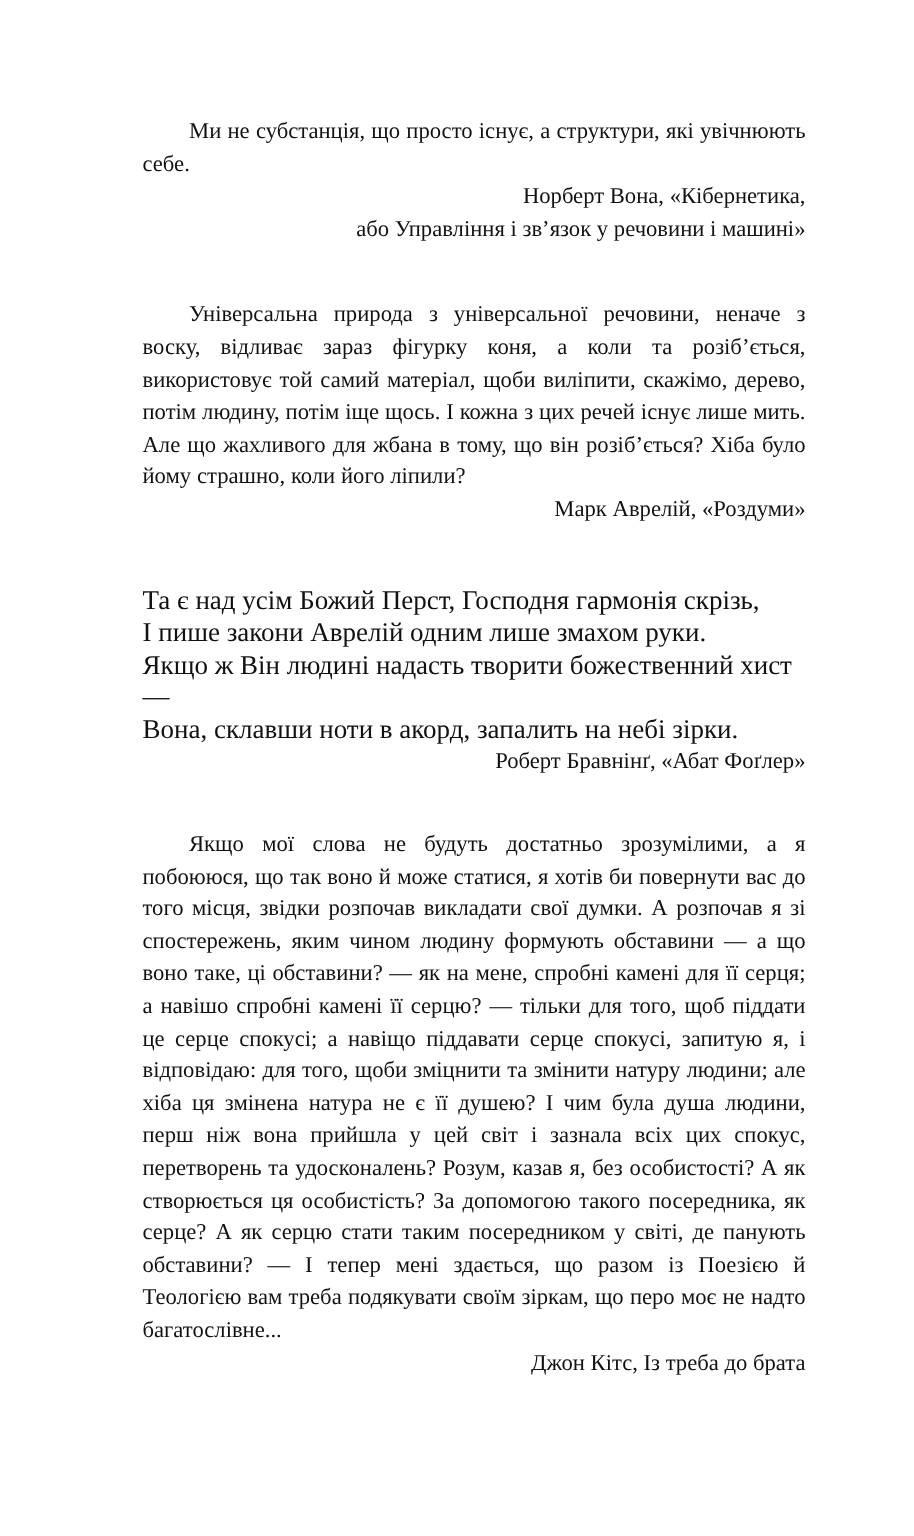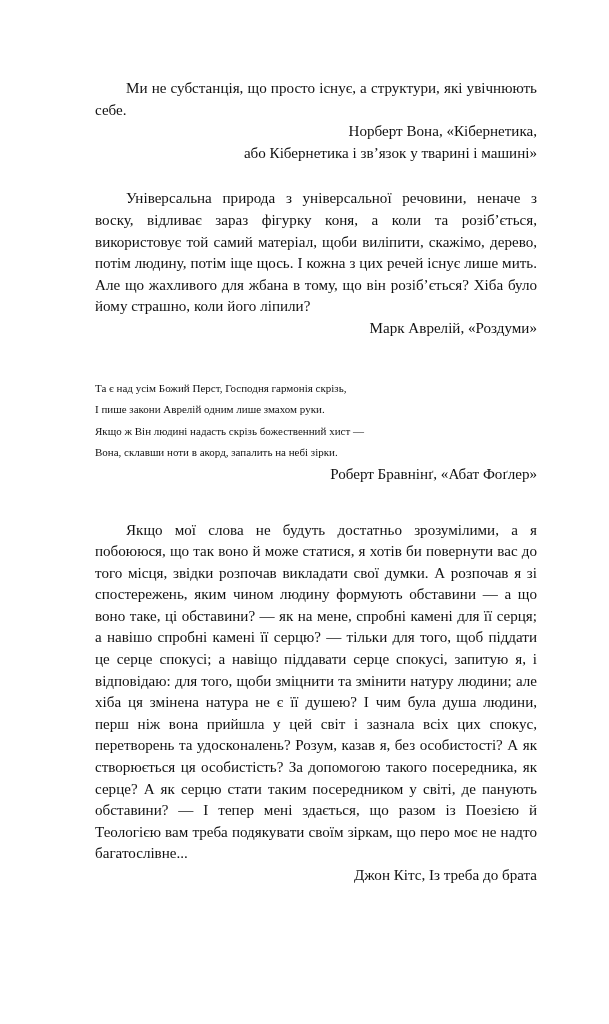--- a/index.html
+++ b/index.html
@@ -26,37 +26,37 @@
   }
 
   .epigraph {
     margin: 0 0 0 0;
   }
 
   .epigraph + .epigraph {
     margin-top: 34px;
   }
 
-  .epigraph.block-2 { margin-top: 24px; }
+  .epigraph.block-2 { margin-top: 36px; }
   .epigraph.block-3 { margin-top: 38px; }
   .epigraph.block-4 { }
 
   .quote-body {
     font-size: 15.1px;
     line-height: 21.6px;
     text-align: justify;
     text-indent: 31px;
     margin: 0;
     hyphens: manual;
     word-spacing: 0.1px;
   }
 
   
   .verse {
-    font-size: 11px;
+    font-size: 18px;
     line-height: 21.6px;
     text-align: left;
     text-indent: 0;
     margin: 0;
   }
   .verse .verse-line {
     display: block;
     white-space: pre-wrap;
   }
 
@@ -74,36 +74,36 @@
 </style>
 </head>
 <body>
 
 <div class="page">
 
   <section class="epigraph block-1">
     <p class="quote-body">Ми не субстанція, що просто існує, а структури, які увічнюють себе.</p>
     <p class="attribution">
       <span>Норберт Вона, </span><span class="work">«Кібернетика,</span>
-      <span class="work work-line">або Кібернетика і зв’язок у тварині і машині»</span>
+      <span class="work work-line">або Управління і зв’язок у речовини і машині»</span>
     </p>
   </section>
 
   <section class="epigraph block-2">
     <p class="quote-body">Універсальна природа з універсальної речовини, неначе з воску, відливає зараз фігурку коня, а коли та розіб’ється, використовує той самий матеріал, щоби виліпити, скажімо, дерево, потім людину, потім іще щось. І кожна з цих речей існує лише мить. Але що жахливого для жбана в тому, що він розіб’ється? Хіба було йому страшно, коли його ліпили?</p>
     <p class="attribution">
       <span>Марк Аврелій, </span><span class="work">«Роздуми»</span>
     </p>
   </section>
 
   <section class="epigraph block-3">
     <p class="verse">
       <span class="verse-line">Та є над усім Божий Перст, Господня гармонія скрізь,</span>
       <span class="verse-line">І пише закони Аврелій одним лише змахом руки.</span>
-      <span class="verse-line">Якщо ж Він людині надасть скрізь божественний хист —</span>
+      <span class="verse-line">Якщо ж Він людині надасть творити божественний хист —</span>
       <span class="verse-line">Вона, склавши ноти в акорд, запалить на небі зірки.</span>
     </p>
     <p class="attribution">
       <span>Роберт Бравнінґ, </span><span class="work">«Абат Фоґлер»</span>
     </p>
   </section>
 
   <section class="epigraph block-4">
     <p class="quote-body">Якщо мої слова не будуть достатньо зрозумілими, а я побоююся, що так воно й може статися, я хотів би повернути вас до того місця, звідки розпочав викладати свої думки. А розпочав я зі спостережень, яким чином людину формують обставини — а що воно таке, ці обставини? — як на мене, спробні камені для її серця; а навішо спробні камені її серцю? — тільки для того, щоб піддати це серце спокусі; а навіщо піддавати серце спокусі, запитую я, і відповідаю: для того, щоби зміцнити та змінити натуру людини; але хіба ця змінена натура не є її душею? І чим була душа людини, перш ніж вона прийшла у цей світ і зазнала всіх цих спокус, перетворень та удосконалень? Розум, казав я, без особистості? А як створюється ця особистість? За допомогою такого посередника, як серце? А як серцю стати таким посередником у світі, де панують обставини? — І тепер мені здається, що разом із Поезією й Теологією вам треба подякувати своїм зіркам, що перо моє не надто багатослівне...</p>
     <p class="attribution">

